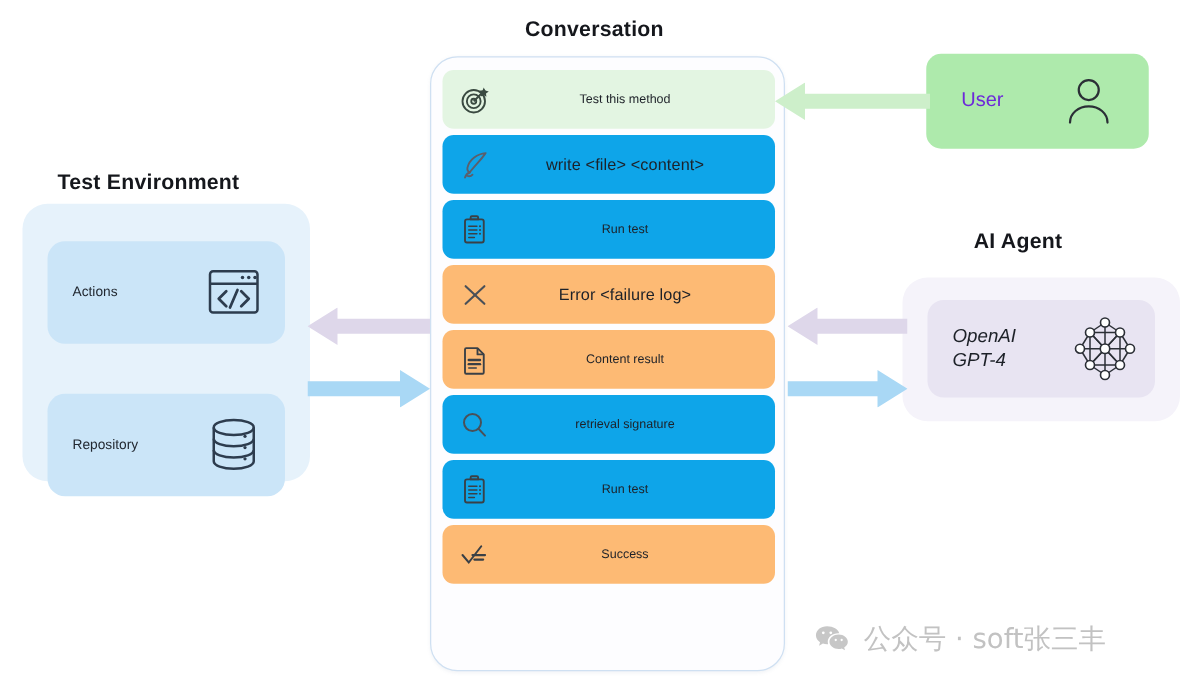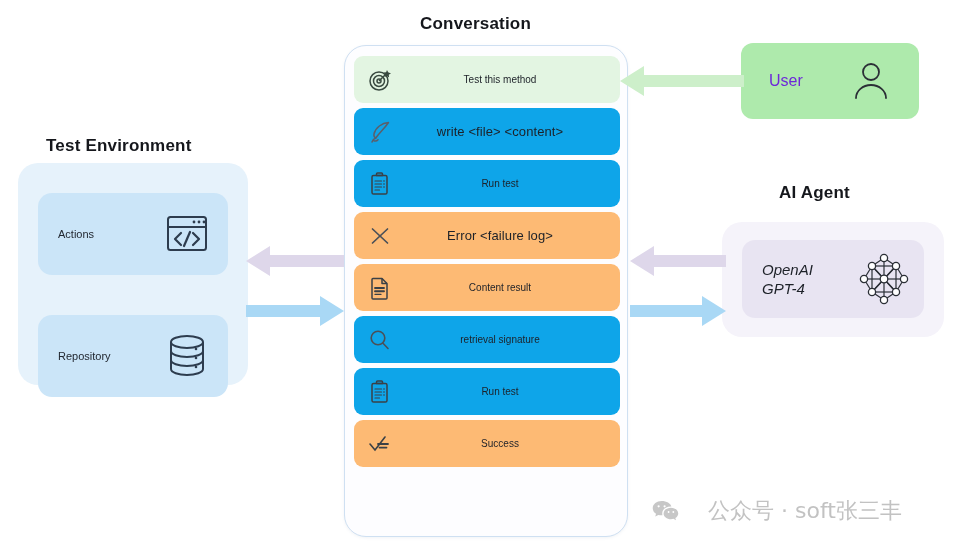--- a/index.html
+++ b/index.html
@@ -102,21 +102,21 @@
     width:52px;height:52px;
   }
 
   
   .arrow{position:absolute;}
   .arrow svg{display:block;}
 
   
   #watermark{
     position:absolute;left:651px;top:496px;
-    display:flex;align-items:center;gap:28px;
+    display:flex;align-items:center;gap:11px;
     color:#c2c2c2;
     font-size:22px;
     font-family:"DejaVu Sans",sans-serif;
     white-space:nowrap;
     user-select:none;
   }
   #watermark-wechat-icon{width:29px;height:29px;flex:0 0 auto;}
 </style>
 </head>
 <body>

